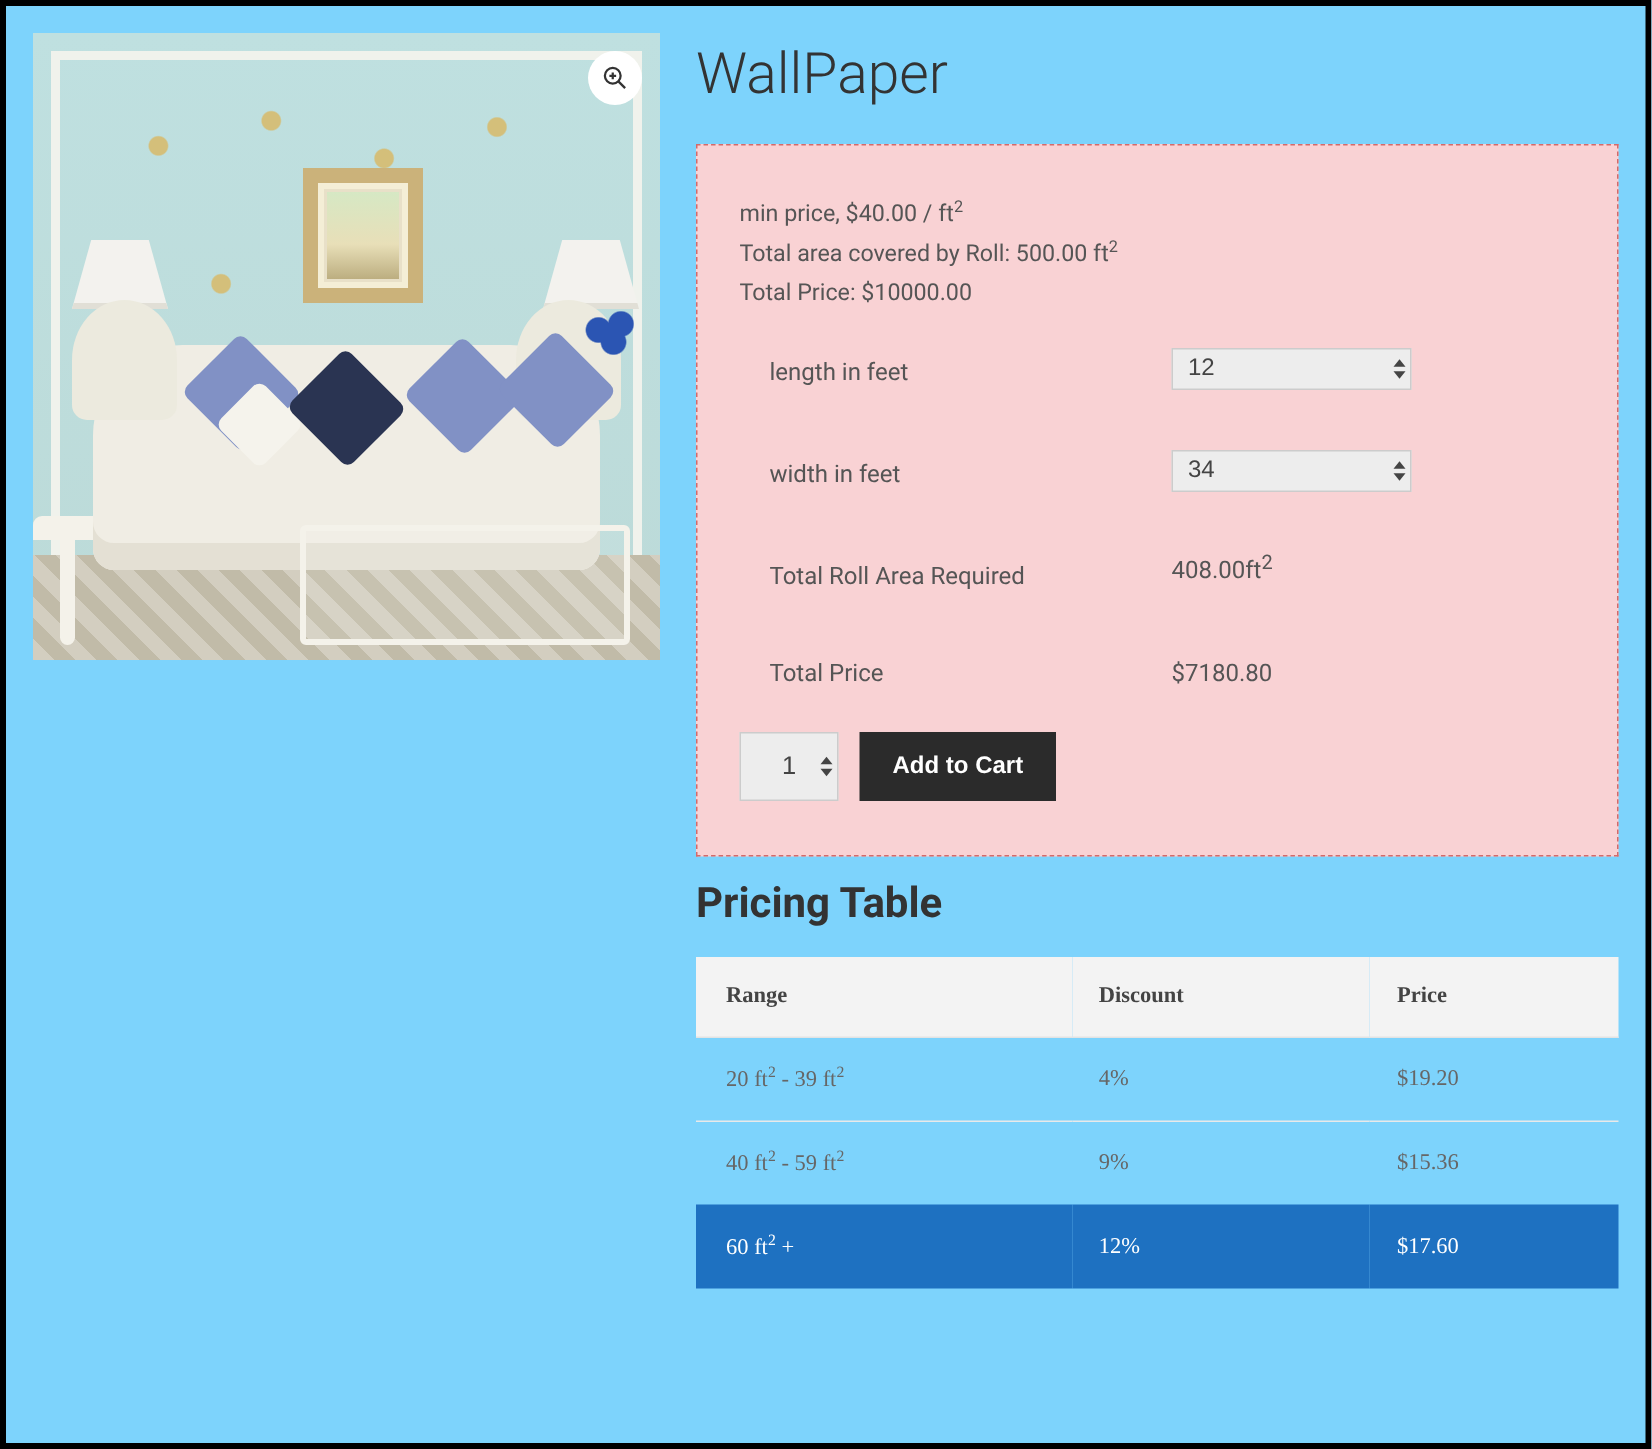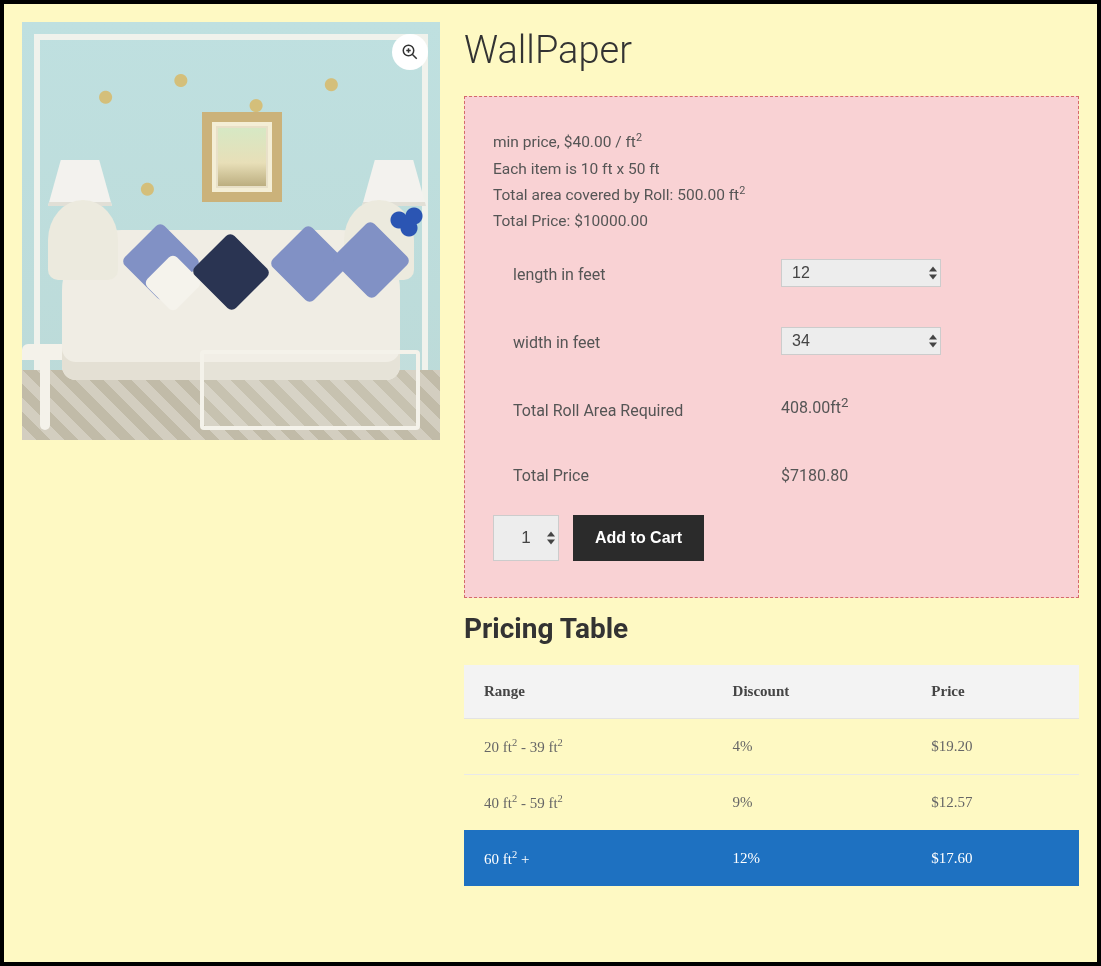--- a/index.html
+++ b/index.html
@@ -8,21 +8,21 @@
     padding: 0;
     font-family: -apple-system, BlinkMacSystemFont, "Segoe UI", Roboto, Helvetica, Arial, sans-serif;
     background: #fff;
     color: #4a4a4a;
   }
   .outer-frame {
     border: 4px solid #000;
     width: 1101px;
     height: 966px;
     position: relative;
-    background: #fef9c3;
+    background: #7dd3fc;
   }
   .content-wrap {
     display: flex;
     align-items: flex-start;
     padding: 18px;
     height: 100%;
   }
   .left-col {
     flex: 0 0 425px;
     padding-right: 24px;
@@ -340,21 +340,20 @@
 
       <h1 class="product-title">WallPaper</h1>
 
       <div class="pink-box">
 
         <div class="info-lines">
           <div>
             <span>min price,</span>
             <span>$40.00 / ft</span><sup>2</sup>
           </div>
-          <div>Each item is 10 ft x 50 ft</div>
           <div>
             <span>Total area covered by Roll:</span>
             <span>500.00 ft</span><sup>2</sup>
           </div>
           <div>Total Price: $10000.00</div>
         </div>
 
         <div class="measure-grid">
 
           <div class="measure-row">
@@ -422,21 +421,21 @@
         </thead>
         <tbody>
             <tr>
               <td><span>20 ft</span><sup>2</sup><span> - 39 ft</span><sup>2</sup></td>
               <td>4%</td>
               <td>$19.20</td>
             </tr>
             <tr>
               <td><span>40 ft</span><sup>2</sup><span> - 59 ft</span><sup>2</sup></td>
               <td>9%</td>
-              <td>$12.57</td>
+              <td>$15.36</td>
             </tr>
             <tr class="highlight">
               <td><span>60 ft</span><sup>2</sup><span> +</span></td>
               <td>12%</td>
               <td>$17.60</td>
             </tr>
           </tbody>
       </table>
 
     </div>

